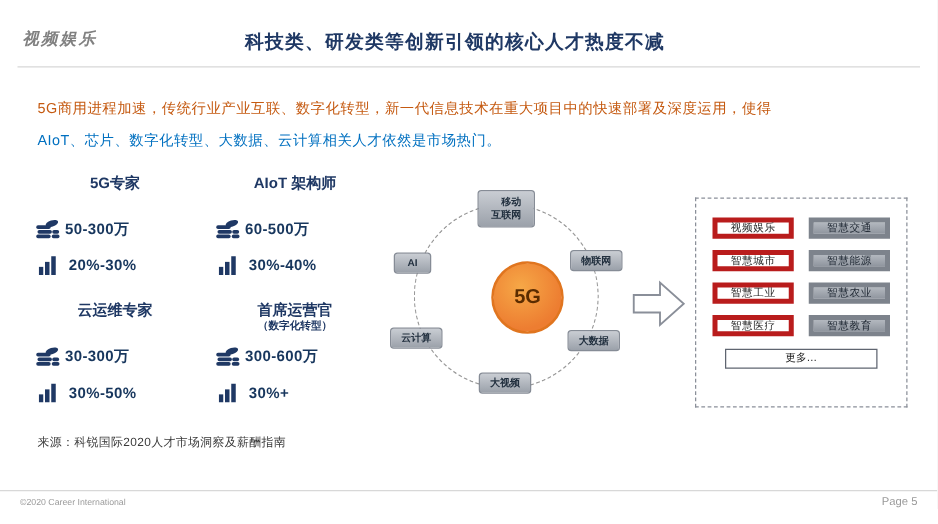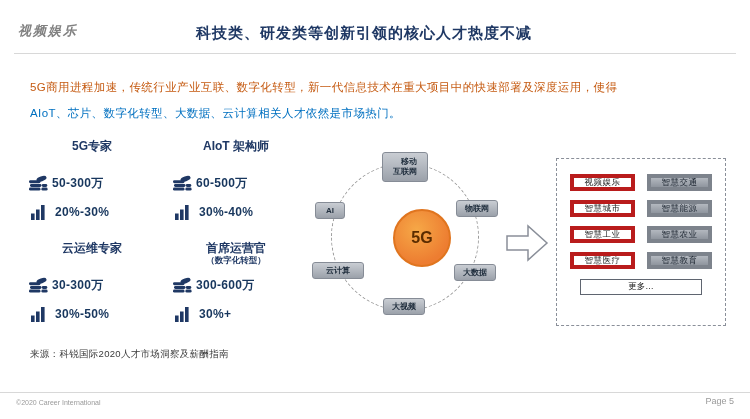--- a/index.html
+++ b/index.html
@@ -65,21 +65,21 @@
     position: absolute;
     background: linear-gradient(#c9cdd3, #9ba1aa);
     border: 1px solid #868c96; border-radius: 3px;
     color: #22303f; font-size: 8px; line-height: 1.25; font-weight: 700;
     display: flex; align-items: center; justify-content: center; text-align: right;
     white-space: pre-line; padding: 1px 3px;
   }
   .node-top          { left: 84px;  top: 12px;  width: 46px; height: 30px; }
   .node-left         { left: 17px;  top: 62px;  width: 30px; height: 17px; }
   .node-right        { left: 158px; top: 60px;  width: 42px; height: 17px; }
-  .node-bottom-left  { left: 14px;  top: 122px; width: 52px; height: 17px; }
+  .node-bottom-left  { left: 14px;  top: 122px; width: 42px; height: 17px; }
   .node-bottom-right { left: 156px; top: 124px; width: 42px; height: 17px; }
   .node-bottom       { left: 85px;  top: 158px; width: 42px; height: 17px; }
 
   
   .flow-arrow { position: absolute; left: 505px; top: 222px; width: 44px; height: 42px; }
 
   
   .apps-panel {
     position: absolute; left: 556px; top: 158px; width: 170px; height: 168px;
     border: 1.2px dashed #8a8f99; padding: 15px 13px 10px;

